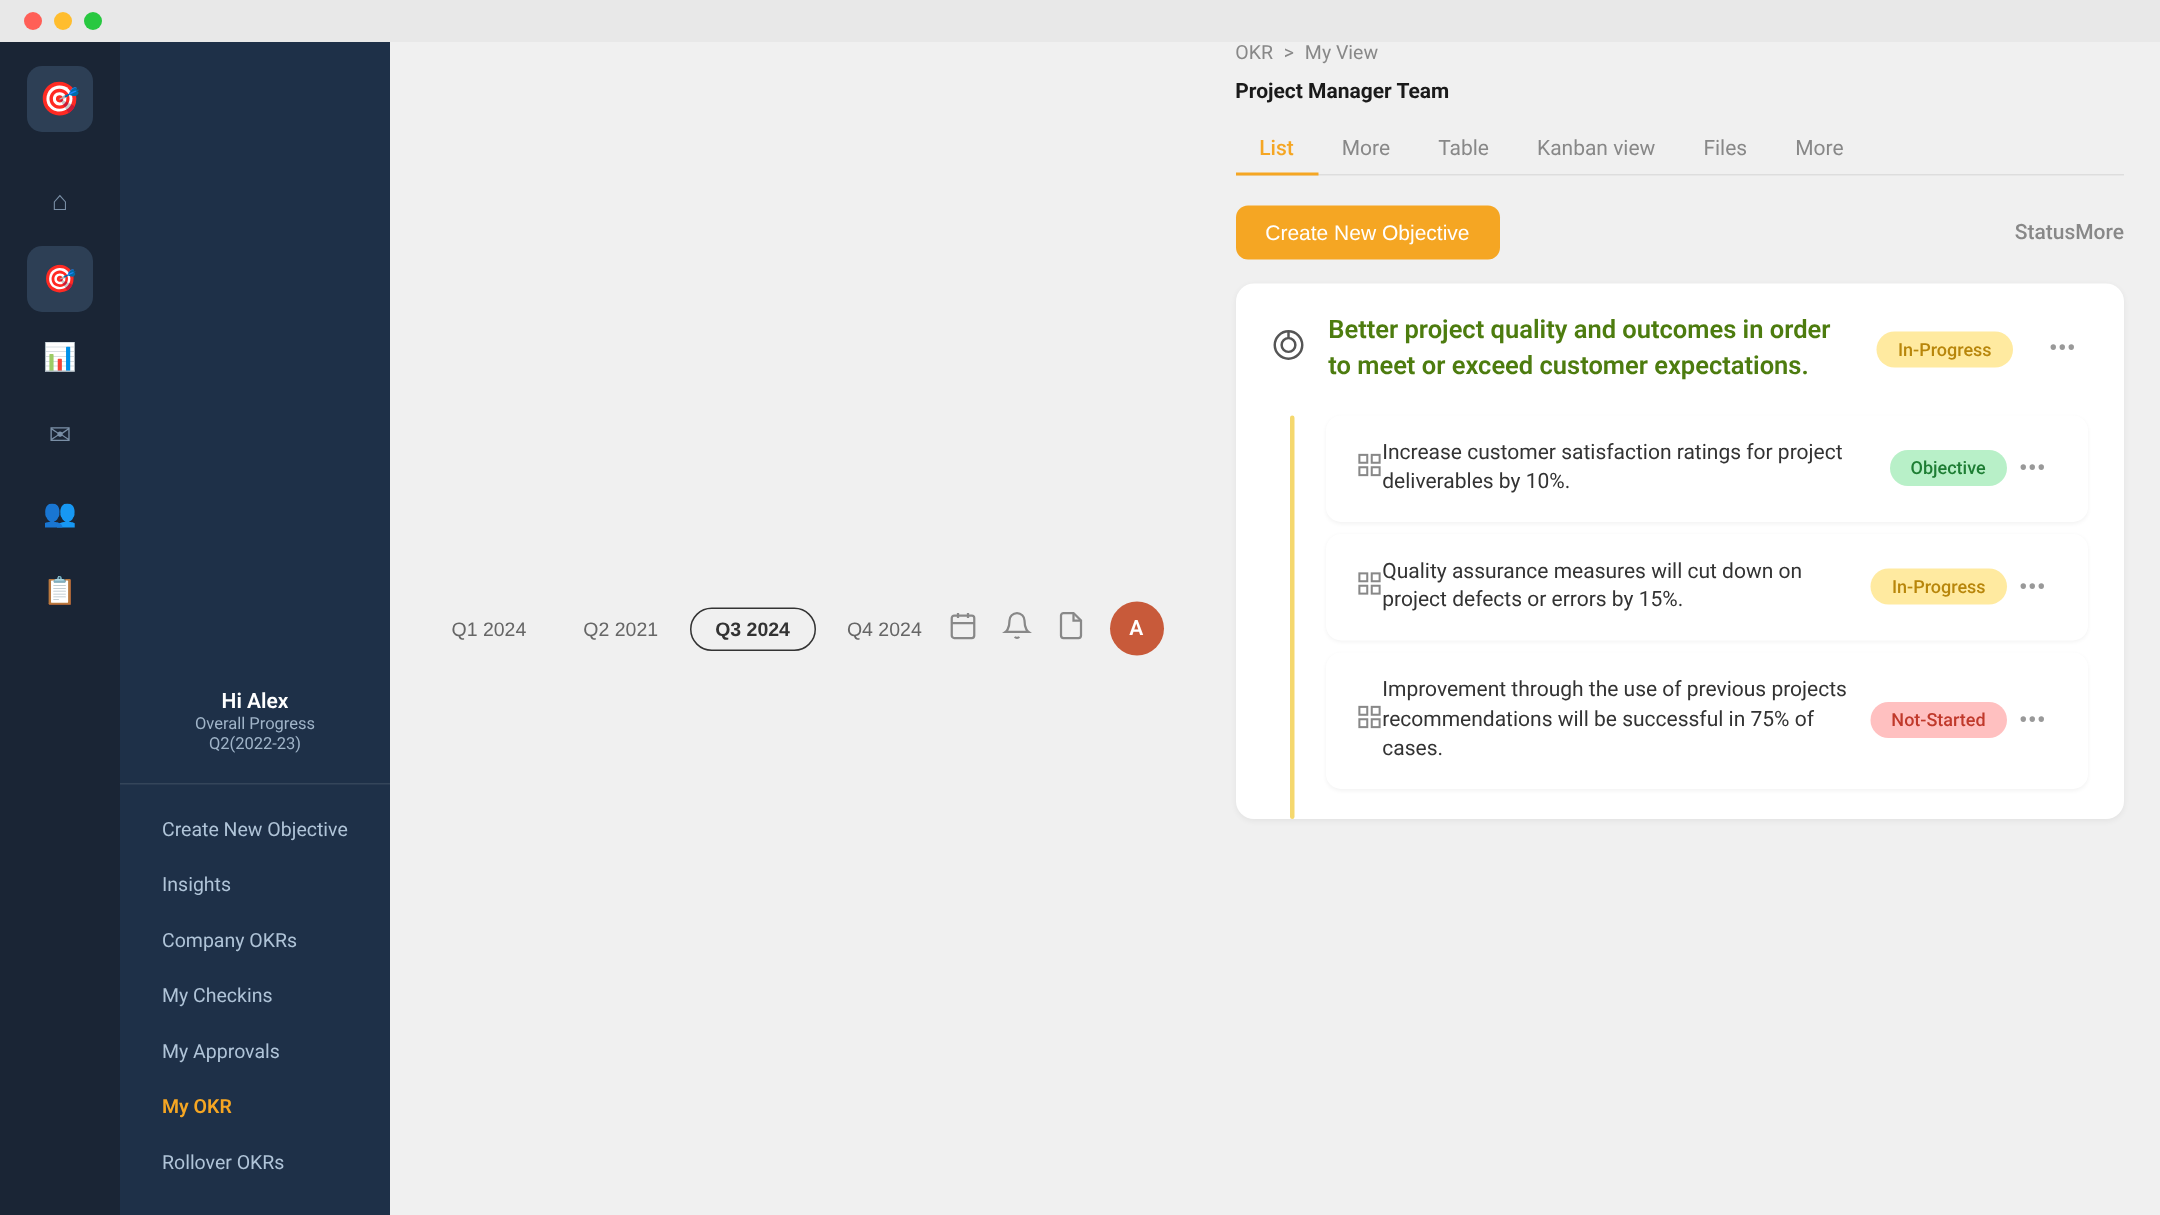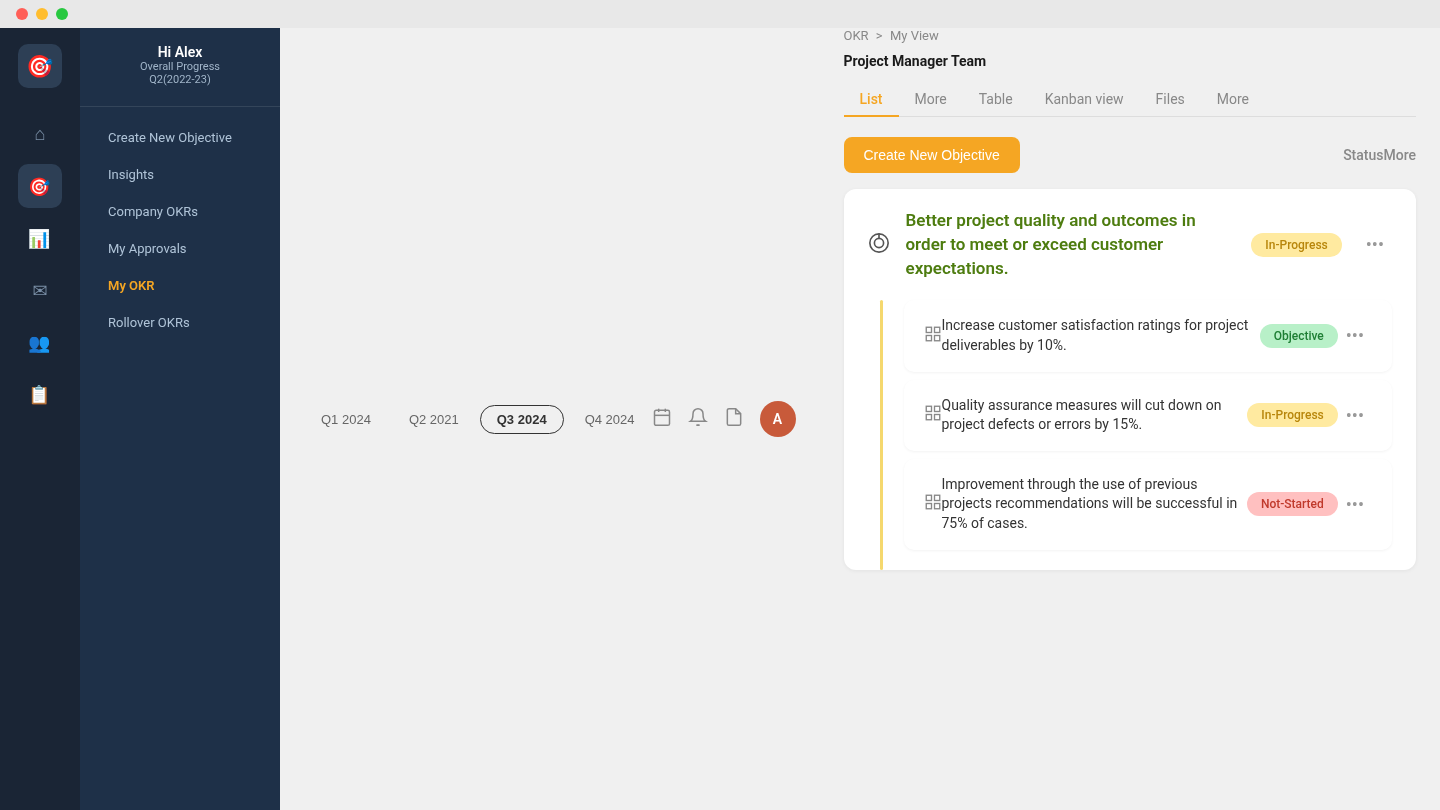--- a/index.html
+++ b/index.html
@@ -68,26 +68,27 @@
       font-size: 18px;
       cursor: pointer;
     }
     .icon-sidebar-item.active {
       background: #2d3f55;
       color: #f5a623;
     }
 
     
     .nav-sidebar {
-      width: 200px;
+      width: 180px;
       background: #1e3048;
       padding: 16px 0;
       flex-shrink: 0;
       display: flex;
       flex-direction: column;
+      justify-content: flex-end;
     }
     .nav-sidebar-user {
       text-align: center;
       padding: 0 16px 20px;
       border-bottom: 1px solid rgba(255,255,255,0.1);
       margin-bottom: 12px;
     }
     .nav-user-name {
       color: #ffffff;
       font-size: 14px;
@@ -340,20 +341,21 @@
 
   <div class="nav-sidebar">
     <div class="nav-sidebar-user">
       <div class="nav-user-name">Hi Alex</div>
       <div class="nav-user-progress-label">Overall Progress</div>
       <div class="nav-user-progress-label">Q2(2022-23)</div>
     </div>
     <div class="nav-sidebar-item">Create New Objective</div>
     <div class="nav-sidebar-item">Insights</div>
     <div class="nav-sidebar-item">Company OKRs</div>
+    <div class="nav-sidebar-item">My  Checkins</div>
     <div class="nav-sidebar-item">My Approvals</div>
     <div class="nav-sidebar-item active">My OKR</div>
     <div class="nav-sidebar-item">Rollover OKRs</div>
   </div>
 
   <div class="main-content">
 
     <div class="top-bar">
       <div class="quarter-tabs">
         <button class="quarter-tab">Q1 2024</button>

